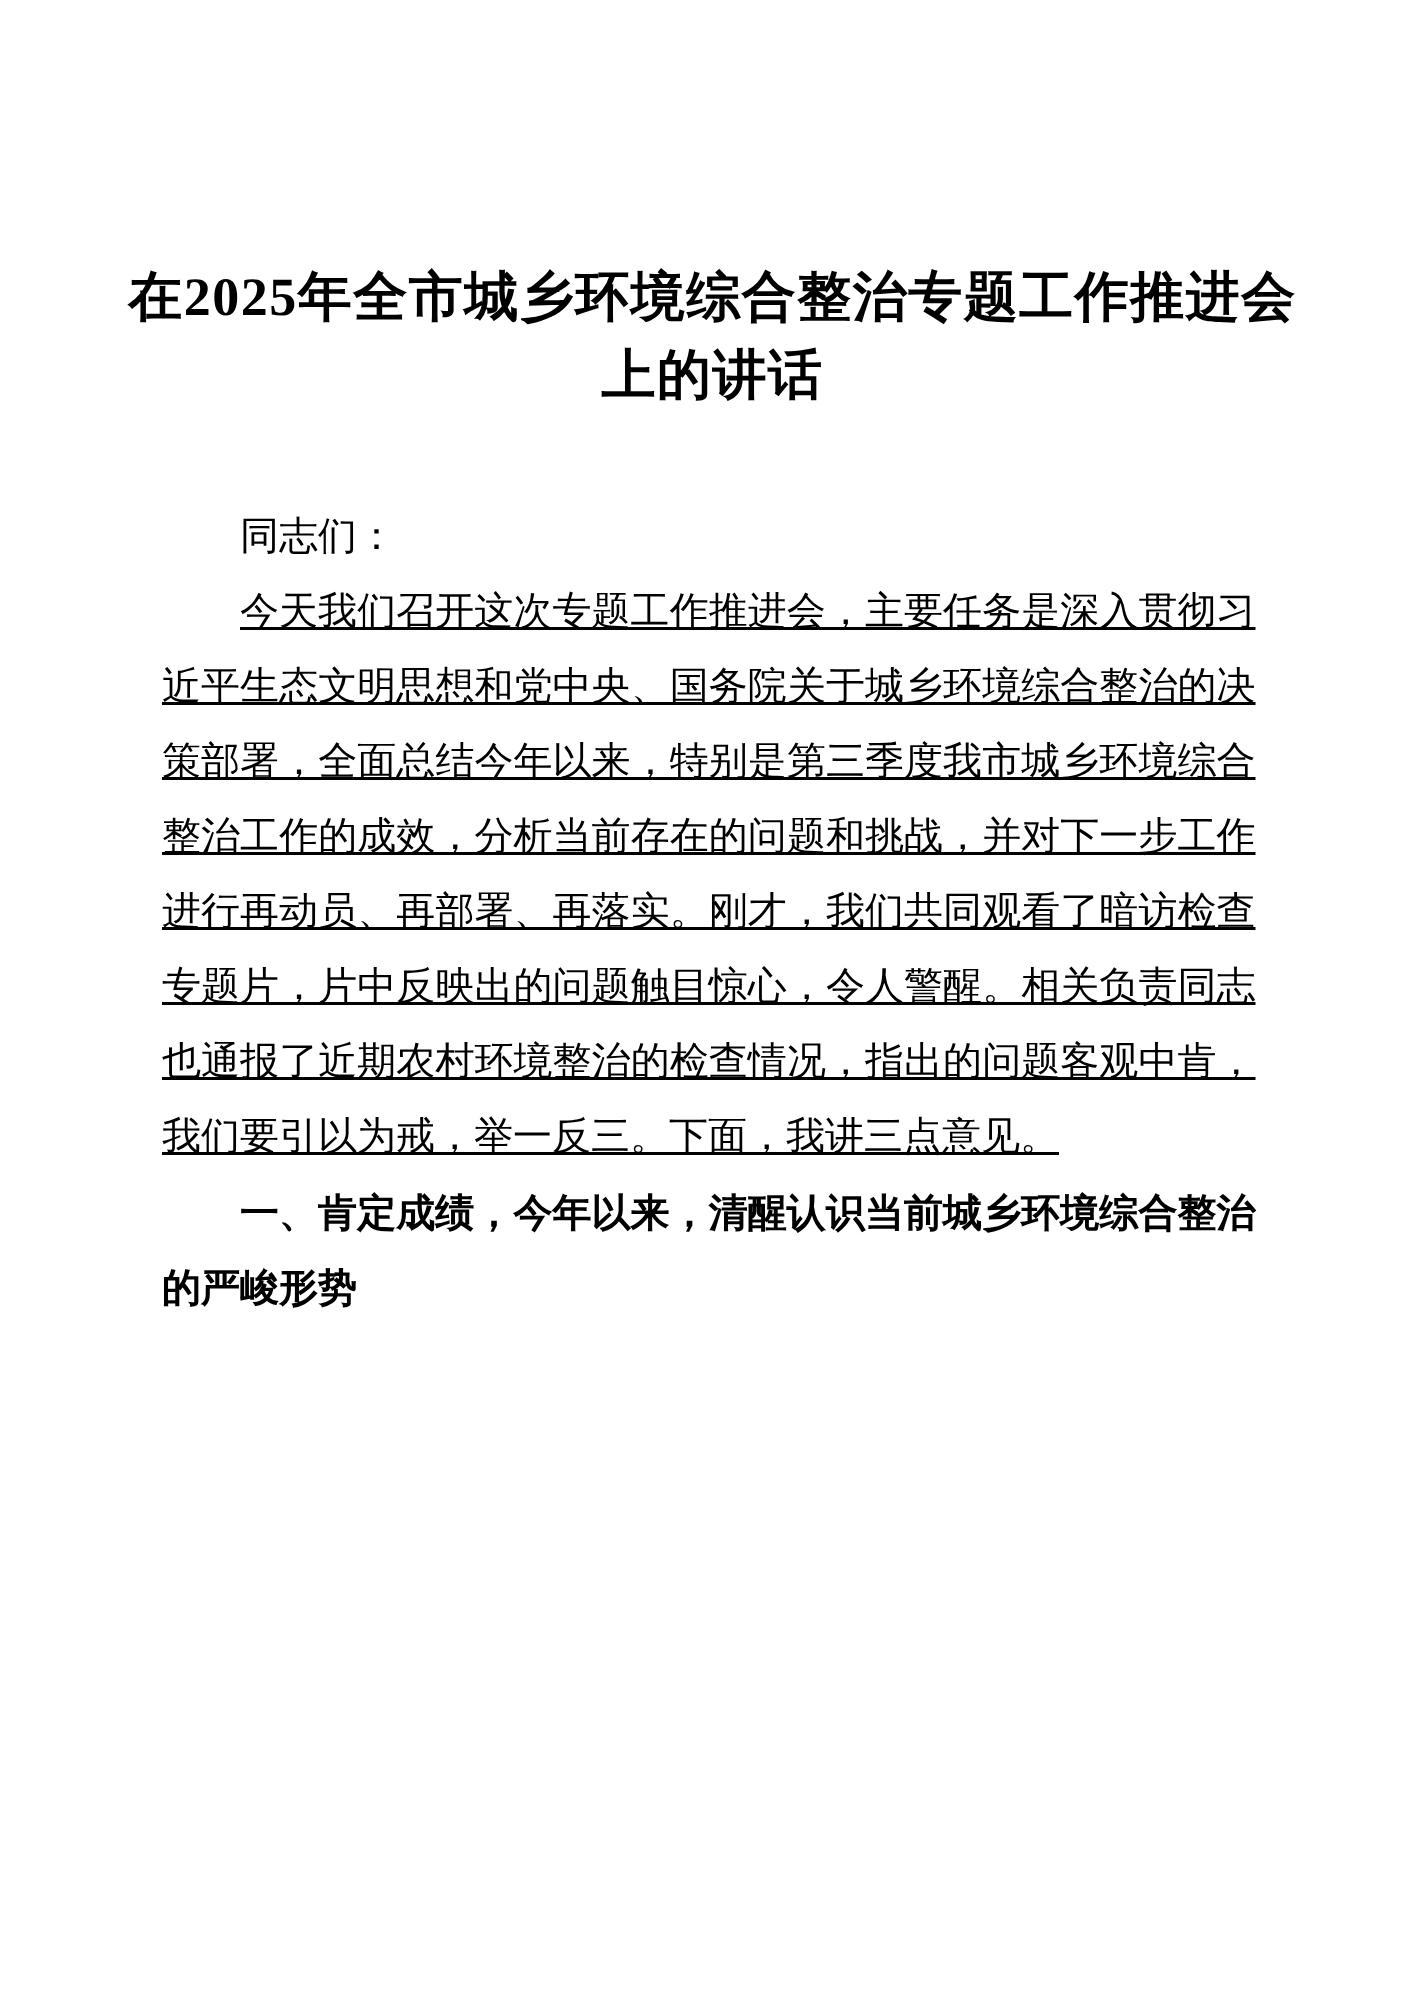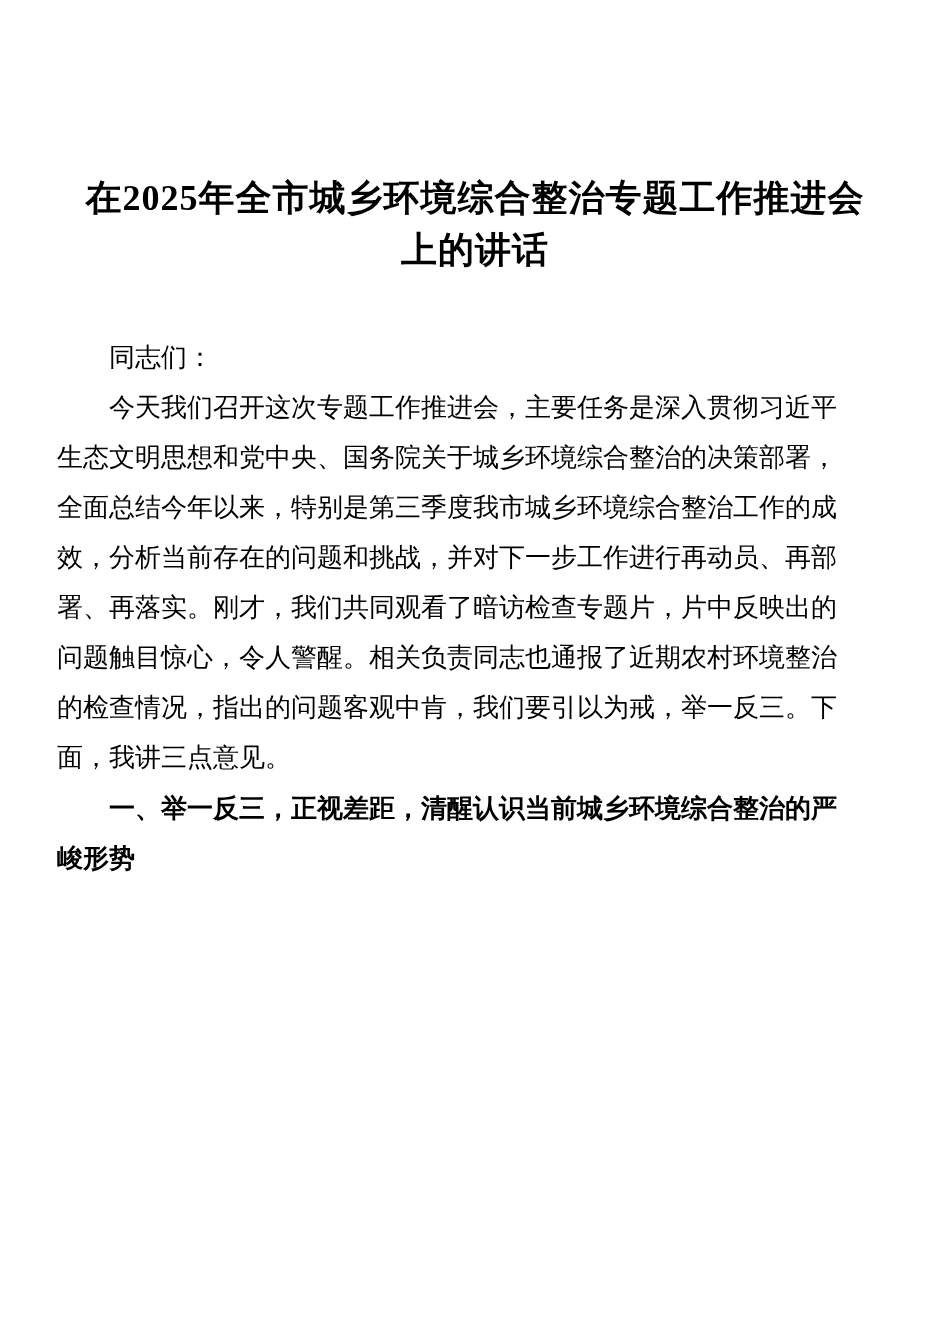--- a/index.html
+++ b/index.html
@@ -19,45 +19,46 @@
     margin: 172px 70px 0 70px;
     font-family: "Liberation Serif", "DejaVu Serif", serif;
     font-weight: 700;
     font-size: 36px;
     line-height: 52px;
     text-align: center;
     letter-spacing: 1px;
     word-break: break-all;
   }
   .doc-body {
-    margin: 57px 113px 0 57px;
+    margin: 57px 113px 0 108px;
     font-family: "Liberation Serif", "DejaVu Serif", serif;
     font-size: 26px;
     line-height: 50px;
     text-align: justify;
     word-break: break-all;
   }
   .salutation {
     text-indent: 2em;
   }
   .para {
     text-indent: 2em;
+    text-decoration: underline;
   }
   .heading {
     text-indent: 2em;
     font-family: "Liberation Sans", "DejaVu Sans", sans-serif;
     font-weight: 700;
     font-size: 26px;
     line-height: 50px;
     text-align: justify;
   }
 </style>
 </head>
 <body>
 
 <div class="page">
   <h1 class="doc-title">在2025年全市城乡环境综合整治专题工作推进会上的讲话</h1>
   <div class="doc-body">
     <p class="salutation">同志们：</p>
     <p class="para">今天我们召开这次专题工作推进会，主要任务是深入贯彻习近平生态文明思想和党中央、国务院关于城乡环境综合整治的决策部署，全面总结今年以来，特别是第三季度我市城乡环境综合整治工作的成效，分析当前存在的问题和挑战，并对下一步工作进行再动员、再部署、再落实。刚才，我们共同观看了暗访检查专题片，片中反映出的问题触目惊心，令人警醒。相关负责同志也通报了近期农村环境整治的检查情况，指出的问题客观中肯，我们要引以为戒，举一反三。下面，我讲三点意见。</p>
-    <h2 class="heading">一、举一反三，正视差距，清醒认识当前城乡环境综合整治的严峻形势</h2>
+    <h2 class="heading">一、肯定成绩，今年以来，清醒认识当前城乡环境综合整治的严峻形势</h2>
   </div>
 </div>
 
 </body></html>

